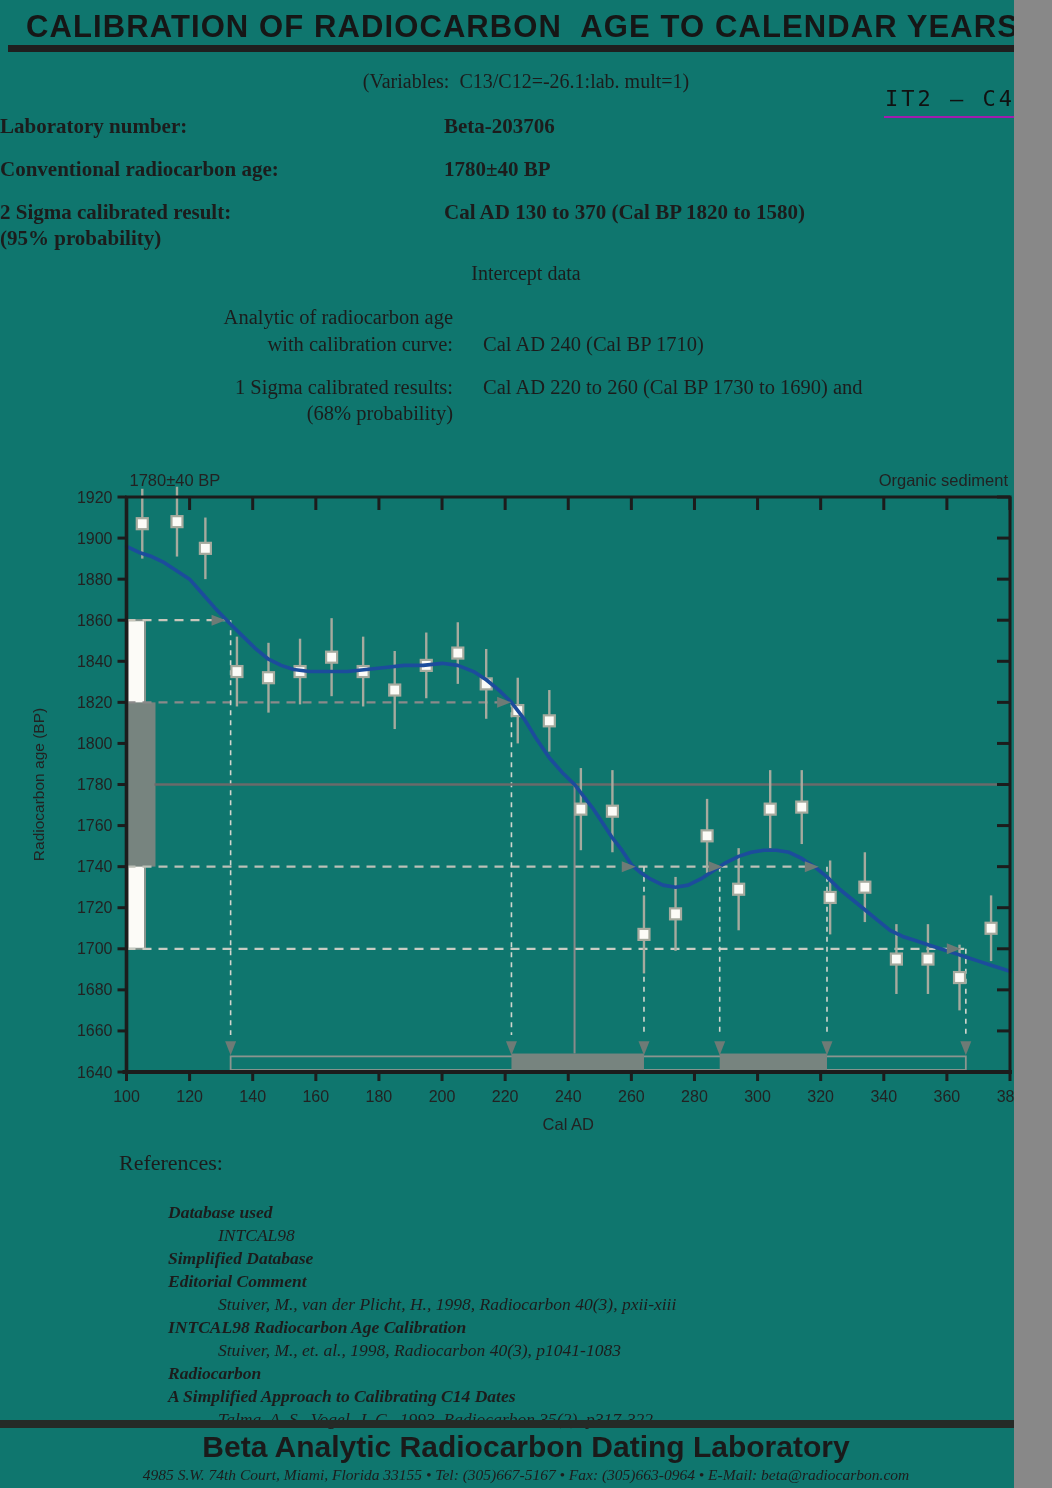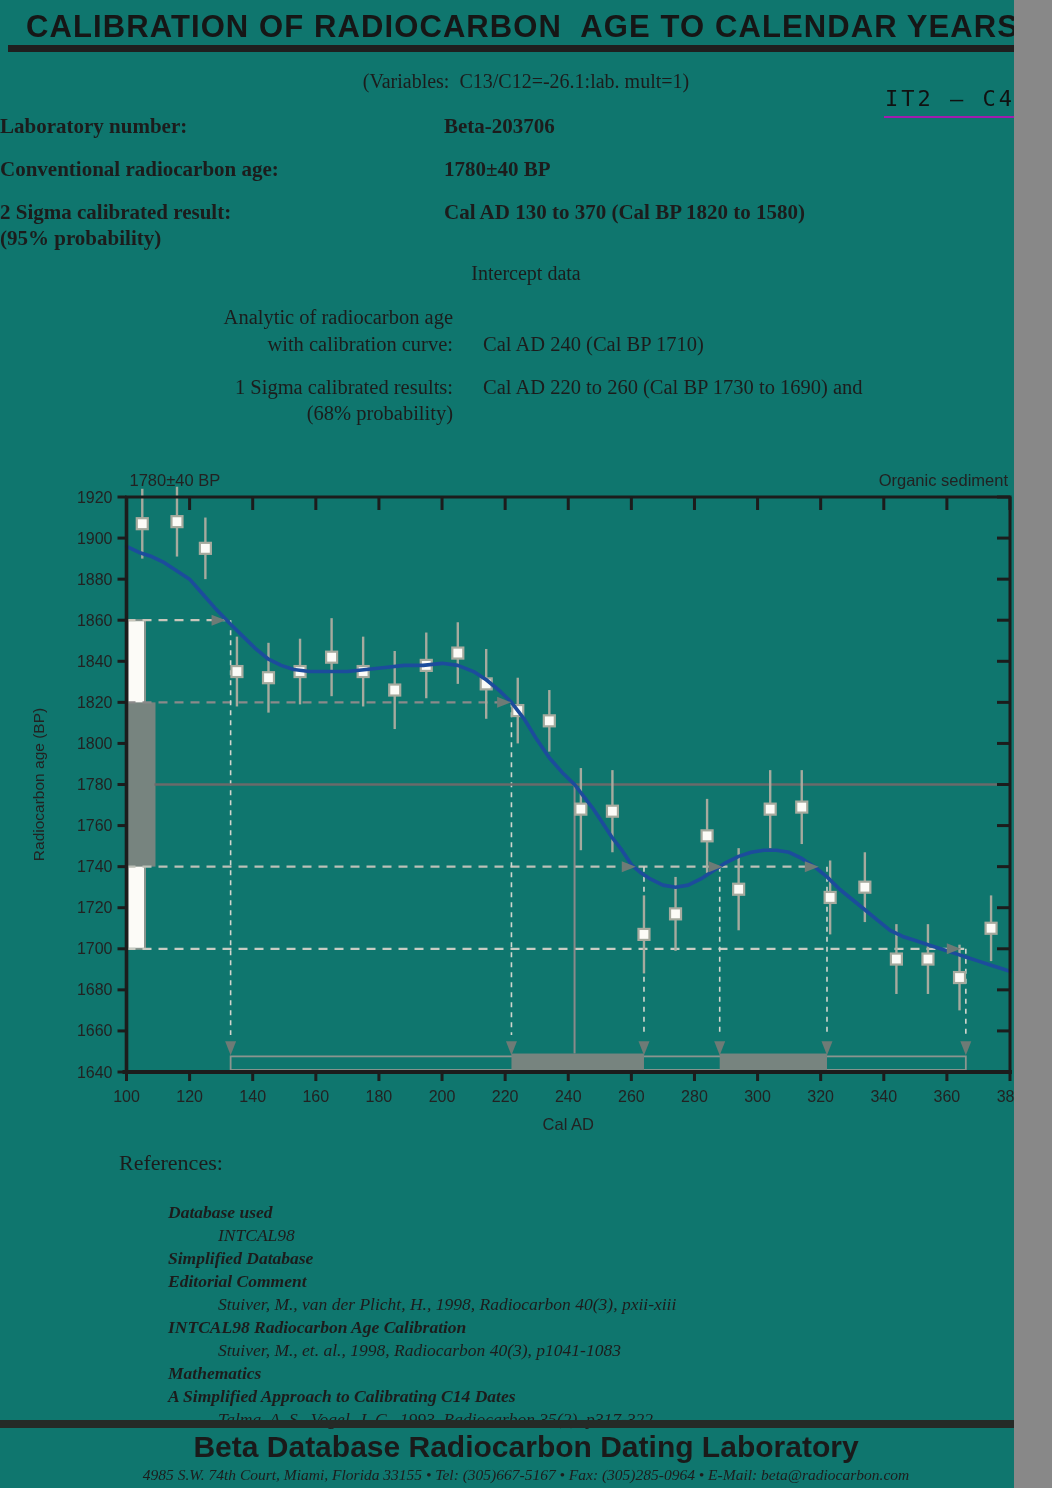--- a/index.html
+++ b/index.html
@@ -246,22 +246,22 @@
 
   <div id="refs-heading" class="abs">References:</div>
   <div id="refs-list" class="abs">
       <div class="ref-title">Database used</div>
       <div class="ref-detail">INTCAL98</div>
       <div class="ref-title">Simplified Database</div>
       <div class="ref-title">Editorial Comment</div>
       <div class="ref-detail">Stuiver, M., van der Plicht, H., 1998, Radiocarbon 40(3), pxii-xiii</div>
       <div class="ref-title">INTCAL98 Radiocarbon Age Calibration</div>
       <div class="ref-detail">Stuiver, M., et. al., 1998, Radiocarbon 40(3), p1041-1083</div>
-      <div class="ref-title">Mathematics</div>
+      <div class="ref-title">Radiocarbon</div>
       <div class="ref-title">A Simplified Approach to Calibrating C14 Dates</div>
       <div class="ref-detail">Talma, A. S., Vogel, J. C., 1993, Radiocarbon 35(2), p317-322</div>
     </div>
 
   <div id="footer-rule" class="abs"></div>
-  <div id="footer-lab" class="abs">Beta Database Radiocarbon Dating Laboratory</div>
-  <div id="footer-address" class="abs">4985 S.W. 74th Court, Miami, Florida 33155 • Tel: (305)667-5167 • Fax: (305)285-0964 • E-Mail: beta@radiocarbon.com</div>
+  <div id="footer-lab" class="abs">Beta Analytic Radiocarbon Dating Laboratory</div>
+  <div id="footer-address" class="abs">4985 S.W. 74th Court, Miami, Florida 33155 • Tel: (305)667-5167 • Fax: (305)663-0964 • E-Mail: beta@radiocarbon.com</div>
   <div id="scan-edge" class="abs"></div>
 </div>
 
 </body></html>

